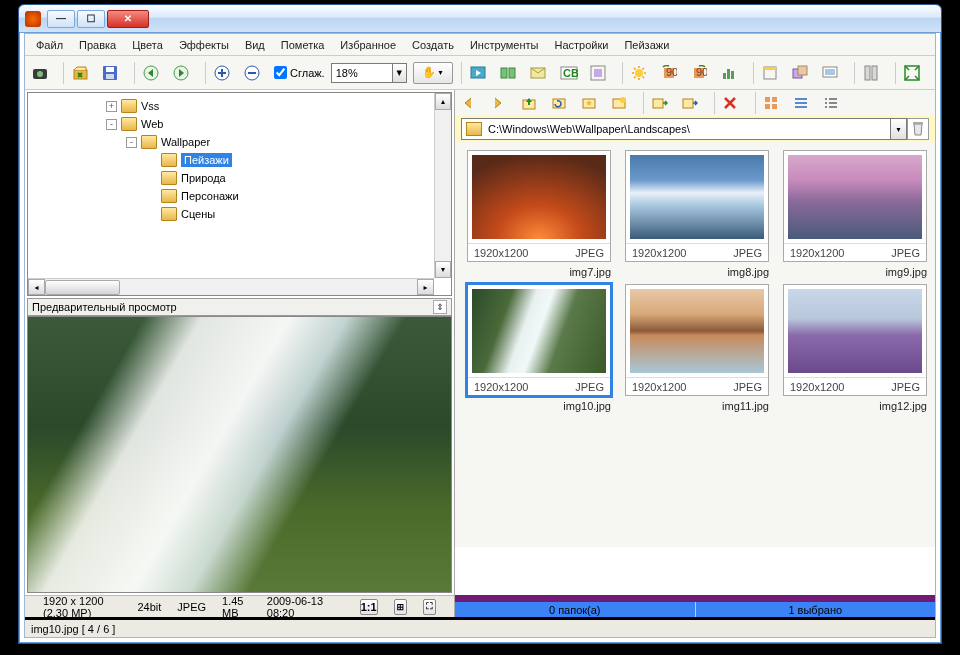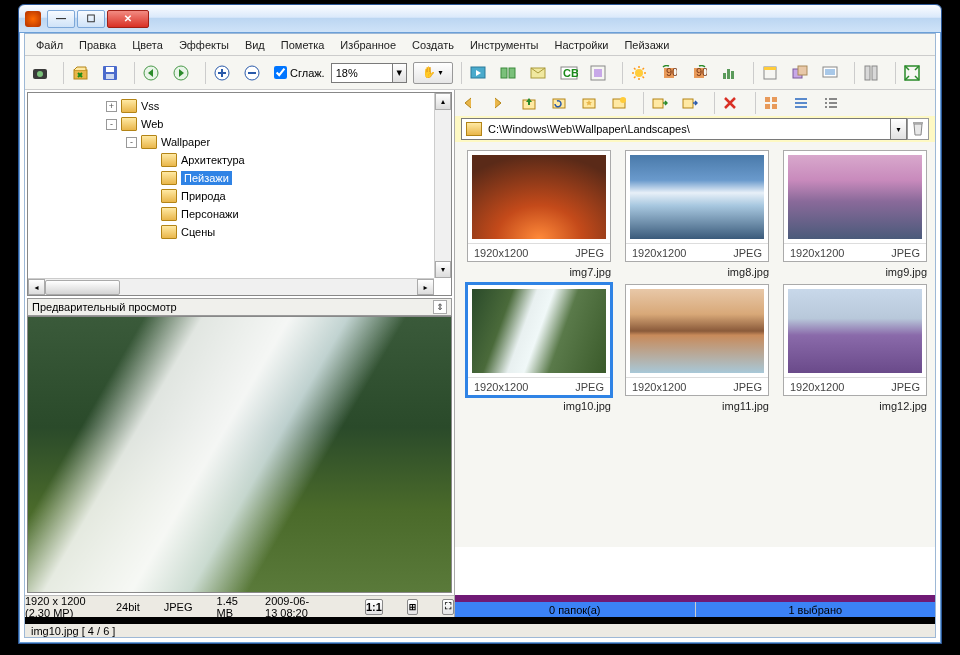--- a/index.html
+++ b/index.html
@@ -40,42 +40,42 @@
 .preview-head { height: 18px; background:#f0f0ec; border:1px solid #999; margin: 0 2px; display:flex;align-items:center;padding:0 4px;}
 .preview-head .ex { margin-left:auto; width:14px;height:14px;display:flex;align-items:center;justify-content:center;font-size:9px;color:#333; border:1px solid #aaa;background:#fff;}
 .preview { flex: 1; border: 1px solid #888; margin: 0 2px 2px 2px; background: #4a4a42; display:flex;align-items:center;justify-content:center; position:relative; }
 .waterfall { width: 100%; height: 100%; background:
   linear-gradient(120deg, rgba(255,255,255,0) 20%, rgba(255,255,255,0.85) 30%, rgba(255,255,255,0.95) 45%, rgba(220,235,245,0.8) 55%, rgba(255,255,255,0) 65%),
   linear-gradient(to bottom, #3a5a3a 0%, #2a4a2a 40%, #4a6a2a 70%, #5a7a3a 100%),
   radial-gradient(ellipse 200px 60px at 80% 85%, #d845a0 0%, transparent 40%),
   radial-gradient(ellipse 300px 120px at 30% 90%, #6a8a3a 0%, transparent 60%);
   background-blend-mode: screen, normal, normal, normal;
 }
-.info-bar { height: 22px; background:#eceae3; border-top:1px solid #bbb; display:flex;align-items:center;padding:0 0;gap:24px;}
+.info-bar { height: 22px; background:#eceae3; border-top:1px solid #bbb; display:flex;align-items:center;padding:0 18px;gap:16px;}
 .info-bar .grow{flex:1;}
 .mini-btn{width:18px;height:16px;border:1px solid #888;background:linear-gradient(#fff,#e4e4e4);border-radius:2px;display:flex;align-items:center;justify-content:center;font-size:9px;font-weight:bold;}
 .right-pane { flex: 1; display: flex; flex-direction: column; }
 .browse-tb { height: 26px; display: flex; align-items: center; padding: 0 6px; gap: 6px; background:#f6f6f2; }
 .path-row { height: 26px; display:flex;align-items:center;padding:0 6px;background:#fef9c3;}
 .path-box { flex:1; height:22px; border:1px solid #7a7a7a; background:#fff; display:flex;align-items:center;padding:0 4px;}
 .path-box .folder{width:16px;height:14px;background:linear-gradient(#ffe9a3,#e9b64a);border:1px solid #b38416;margin-right:6px;}
 .path-dd{width:16px;height:22px;border:1px solid #7a7a7a;border-left:none;background:linear-gradient(#fff,#e1e1e1);display:flex;align-items:center;justify-content:center;font-size:8px;}
 .trash-btn{width:22px;height:22px;border:1px solid #999;background:#fff;display:flex;align-items:center;justify-content:center;}
 .thumbs { flex:1; background:#f6f6f2; padding:8px; overflow:hidden; position:relative;}
 .thumbs-inner { display: grid; grid-template-columns: repeat(3, 148px); gap: 6px 10px; }
 .thumb-cell { display:flex; flex-direction:column; align-items:flex-end; gap:4px; }
 .thumb-box { width: 144px; height: 112px; border: 1px solid #aaa; background:#fff; display:flex;flex-direction:column; }
 .thumb-box.sel { border: 3px solid #2f83e5; width:148px; height:116px; margin:-2px; }
 .thumb-img { flex:1; margin:4px; }
 .thumb-meta { height: 18px; border-top:1px solid #ddd; display:flex;align-items:center;padding:0 6px;font-size:10px;color:#444;justify-content:space-between;}
 .thumb-name { font-size: 11px; color:#222; }
 .right-status { height: 22px; border-top:7px solid #701a75; display:flex; background:#3b82f6;margin-top:48px;}
 .right-status > div { flex:1; border-right:1px solid #ccc; display:flex;align-items:center;justify-content:center;padding:0 8px;}
 .right-status > div:last-child{border-right:none;}
-.statusbar { position:absolute; left:0; right:0; bottom:0; height:20px; background:#eceae3; border-top:7px solid #000000; display:flex;align-items:center;padding:0 6px;text-align:center;}
+.statusbar { position:absolute; left:0; right:0; bottom:0; height:20px; background:#eceae3; border-top:3px solid #000000; display:flex;align-items:center;padding:0 6px;text-align:center;}
 svg { display:block; }
 .img-canyon{background:radial-gradient(ellipse 80% 100% at 50% 100%,#ff8a3a 0%,#c44a1a 40%,#5a2a18 100%);}
 .img-glacier{background:linear-gradient(#4a7aaa 0%,#6a9acc 30%,#e8f0f8 45%,#a8c8e0 60%,#3a5a7a 100%);}
 .img-pinksky{background:linear-gradient(#d8a8cc 0%,#c88abc 30%,#8a6a9a 55%,#4a5a7a 100%);}
 .img-waterfall{background:linear-gradient(110deg,#2a4a2a 0%,#4a6a3a 25%,#e8f0f0 40%,#f0f8f8 50%,#5a7a4a 65%,#3a5a2a 100%);}
 .img-arch{background:linear-gradient(#e8c8a8 0%,#d8a878 30%,#8a5a3a 50%,#c88a5a 55%,#a8c8d8 100%);}
 .img-lavender{background:linear-gradient(#c8d8ea 0%,#b8c8da 35%,#8a6aaa 55%,#6a4a8a 100%);}
 </style>
 </head>
 <body>
@@ -273,25 +273,20 @@
               <div class="tree-node" style="padding-left: 78px;">
                 <span class="tog">-</span>
                 <span class="folder"></span>
                 <span class="label">Web</span>
               </div>
               <div class="tree-node" style="padding-left: 98px;">
                 <span class="tog">-</span>
                 <span class="folder"></span>
                 <span class="label">Wallpaper</span>
               </div>
-              <div class="tree-node" style="padding-left: 118px;">
-                <span class="spacer"></span>
-                <span class="folder"></span>
-                <span class="label">Архитектура</span>
-              </div>
               <div class="tree-node sel" style="padding-left: 118px;">
                 <span class="spacer"></span>
                 <span class="folder"></span>
                 <span class="label">Пейзажи</span>
               </div>
               <div class="tree-node" style="padding-left: 118px;">
                 <span class="spacer"></span>
                 <span class="folder"></span>
                 <span class="label">Природа</span>
               </div>

